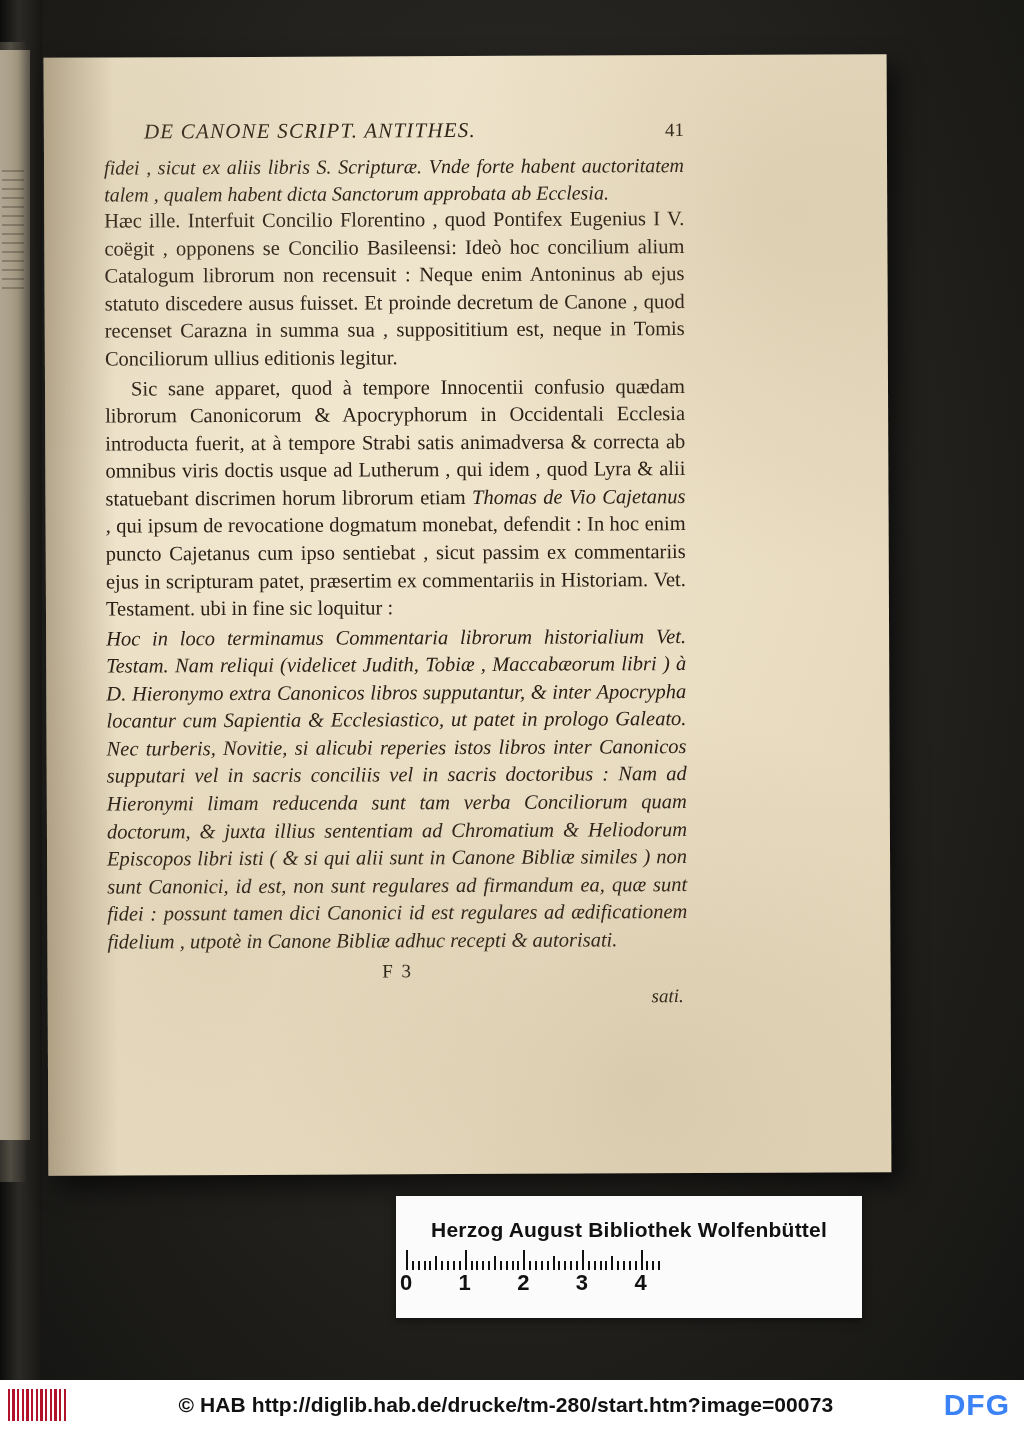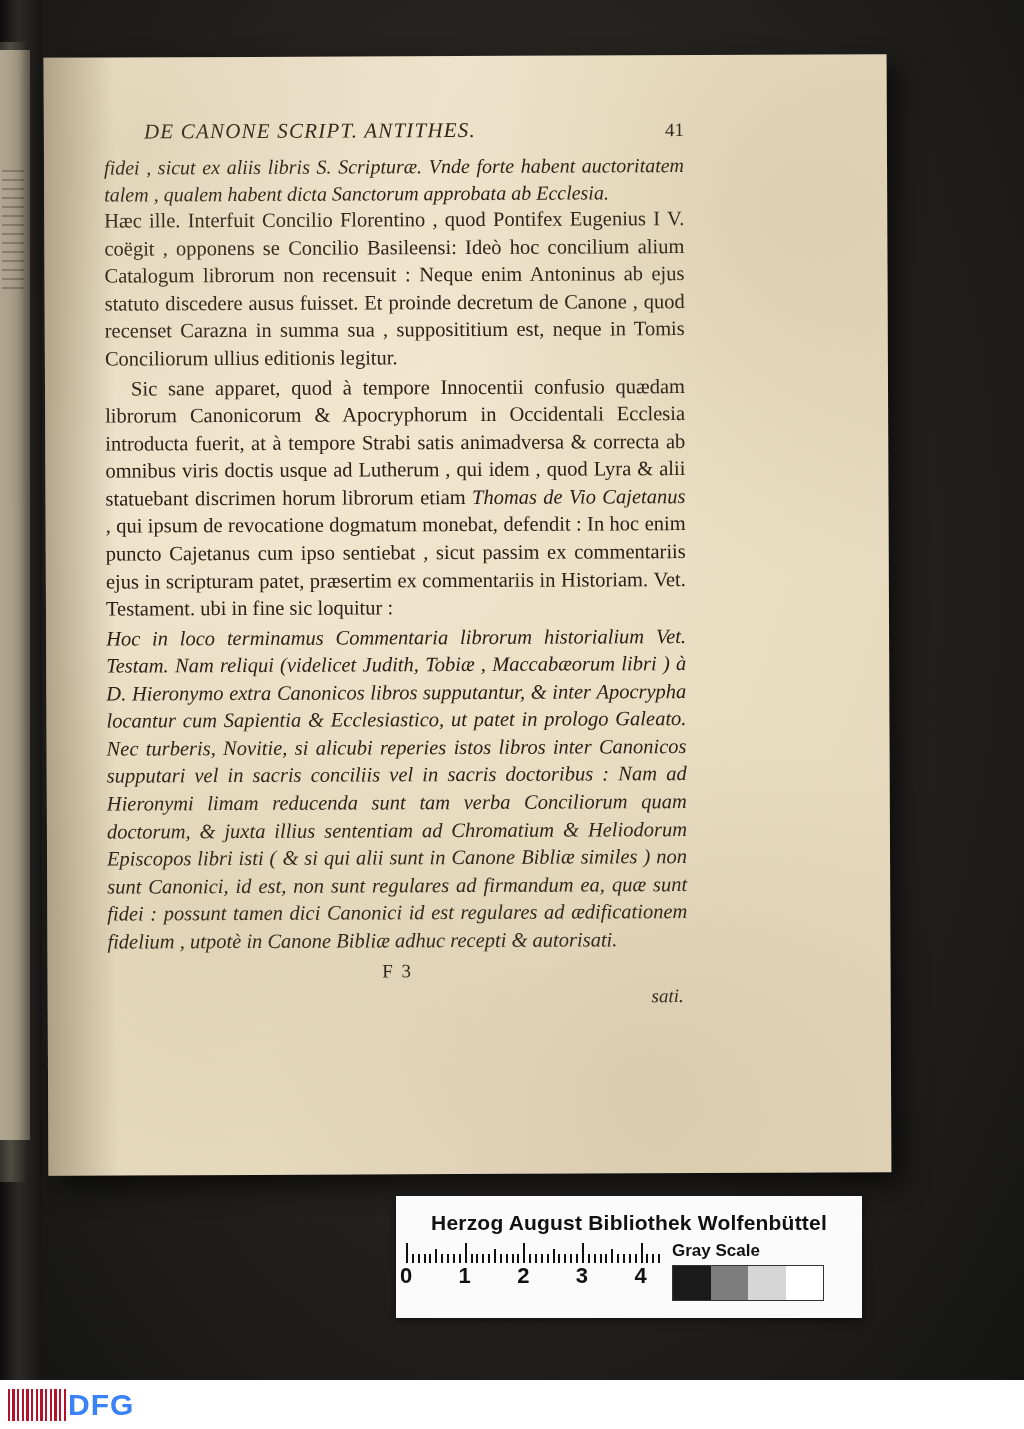--- a/index.html
+++ b/index.html
@@ -158,21 +158,21 @@
     height: 122px;
     background: #fbfbfb;
     box-shadow: 0 2px 8px rgba(0,0,0,.5);
   }
   #hab-label {
     text-align: center;
     font-family: "Liberation Sans", sans-serif;
     font-weight: bold;
     font-size: 21px;
     color: #111;
-    padding-top: 15px;
+    padding-top: 22px;
     letter-spacing: .2px;
   }
   #card-lower {
     display: flex;
     align-items: flex-start;
     padding: 6px 8px 0 10px;
     gap: 8px;
   }
   #ruler { width: 258px; position: relative; }
   #ruler-ticks {
@@ -331,28 +331,20 @@
           <div class="tick" style="left: 252.136px; height: 9px;"></div>
         </div>
       <div id="ruler-numbers">
           <span class="rnum" style="left: 0px;">0</span>
           <span class="rnum" style="left: 58.6364px;">1</span>
           <span class="rnum" style="left: 117.273px;">2</span>
           <span class="rnum" style="left: 175.909px;">3</span>
           <span class="rnum" style="left: 234.545px;">4</span>
         </div>
     </div>
-    <div id="grayscale-block">
-      <div id="gray-label">Gray Scale</div>
-      <div id="gray-patches">
-          <div style="background: rgb(26, 26, 26);"></div>
-          <div style="background: rgb(125, 125, 125);"></div>
-          <div style="background: rgb(214, 214, 214);"></div>
-          <div style="background: rgb(255, 255, 255);"></div>
-        </div>
-    </div>
   </div>
 </div>
 
 <div id="footer-bar">
   <div id="barcode"></div>
+  <div id="footer-url">© HAB http://diglib.hab.de/drucke/tm-280/start.htm?image=00073</div>
   <div id="dfg-logo">DFG</div>
 </div>
 
 </body></html>

